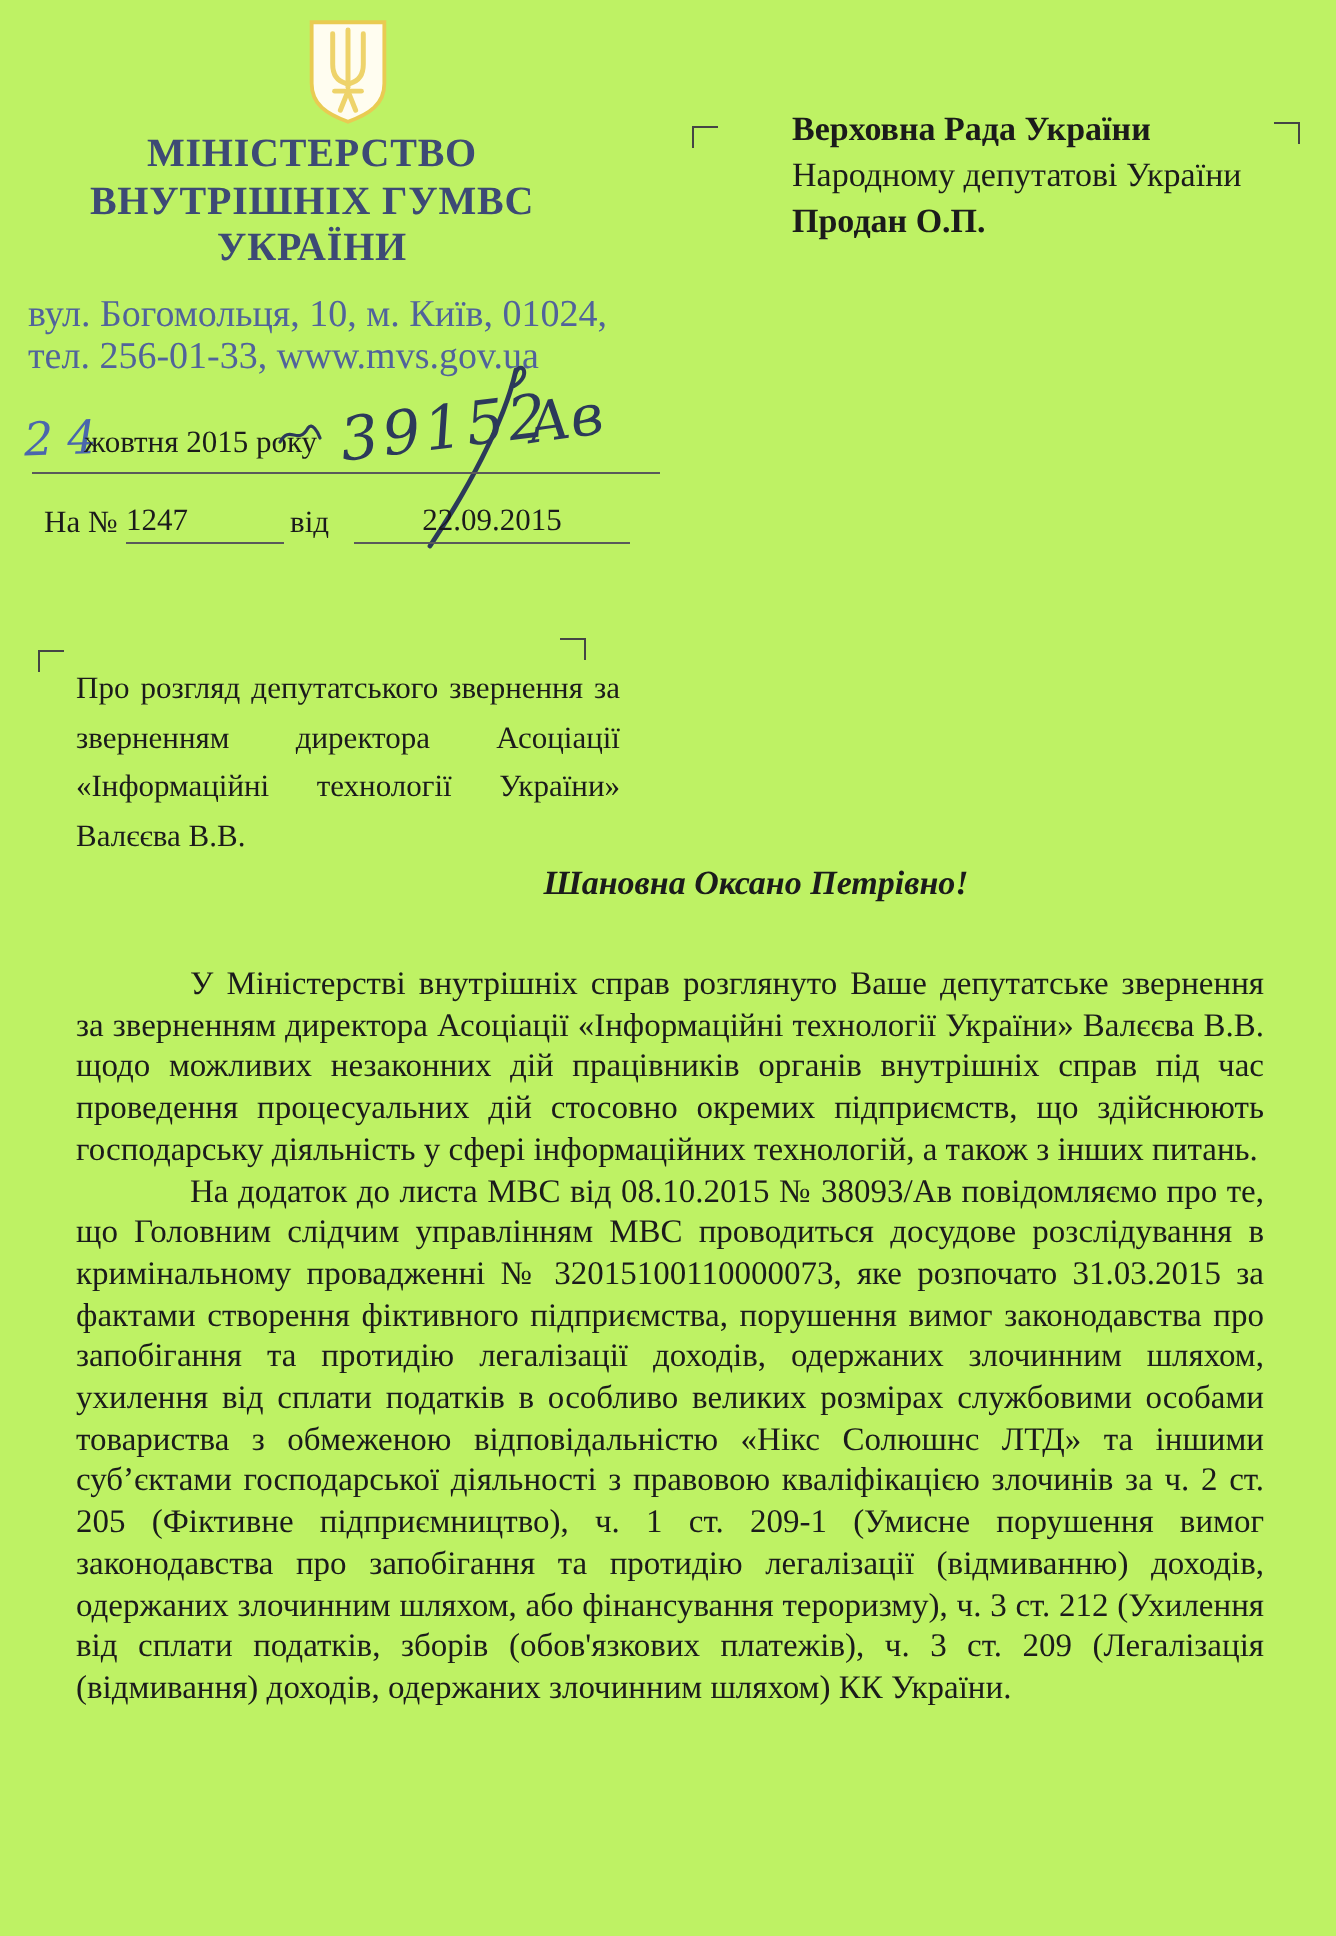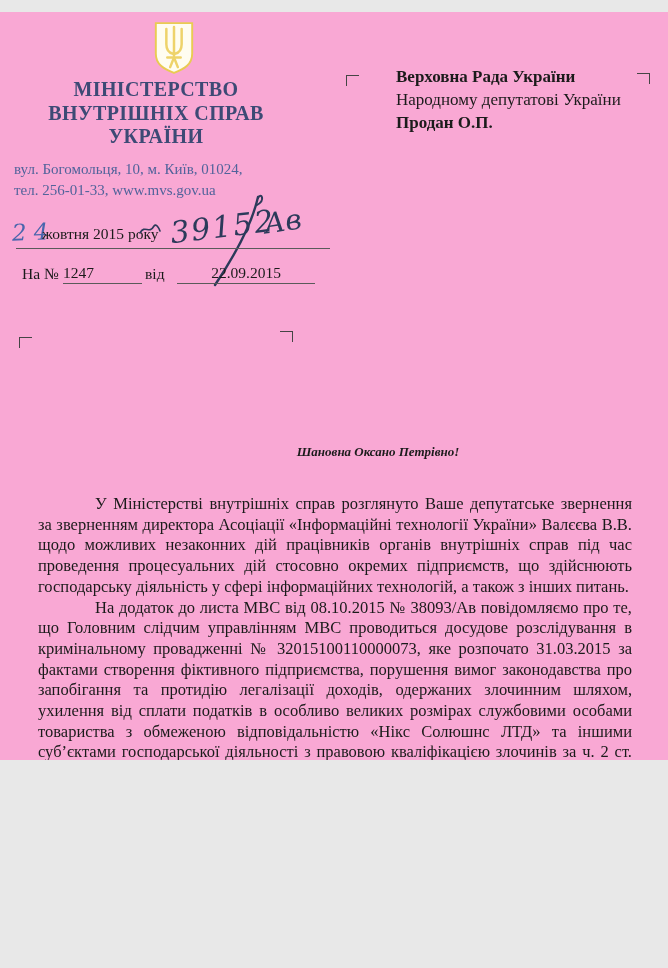--- a/index.html
+++ b/index.html
@@ -1,30 +1,30 @@
 <!DOCTYPE html>
 <html><head>
 <meta charset="utf-8">
 <style>
   html,body { margin:0; padding:0; background:#e8e8e8; }
   .page {
-    position:relative; width:668px; height:748px; margin:12px auto;
-    background:#f9a8d4; overflow:hidden;
+    position:relative; width:668px; height:968px; margin:0 auto;
+    background:#bef264; overflow:hidden;
     font-family:"Liberation Serif", serif; color:#1b1b1b;
   }
   
   .emblem { position:absolute; left:152px; top:9px; width:44px; height:54px; }
   .ministry {
     position:absolute; left:6px; top:66px; width:300px;
     text-align:center; font-weight:bold; font-size:20px; line-height:23.5px;
     color:#3d4a75; letter-spacing:0.4px;
   }
   .address {
     position:absolute; left:14px; top:147px;
-    font-size:15px; line-height:21px; color:#51639b;
+    font-size:19px; line-height:21px; color:#51639b;
   }
   
   .corner { position:absolute; width:12px; height:10px; }
   .corner.cl { border-top:1.5px solid #454545; border-left:1.5px solid #454545; }
   .corner.cr { border-top:1.5px solid #454545; border-right:1.5px solid #454545; }
   
   .recipient { position:absolute; left:396px; top:53px; font-size:17px; line-height:23px; }
   .recipient .b { font-weight:bold; }
   
   .hw { font-family:"DejaVu Serif", serif; font-style:italic; color:#2c3a5a; }
@@ -44,21 +44,21 @@
   .ref-date { position:absolute; left:177px; top:252px; width:138px; text-align:center; font-size:15.5px; }
   
   .subject {
     position:absolute; left:38px; top:333px; width:272px;
     font-size:15.5px; line-height:24.5px; text-align:justify;
   }
   
   .salutation {
     position:absolute; left:38px; top:432px; width:594px; box-sizing:border-box;
     padding-left:86px; text-align:center;
-    font-weight:bold; font-style:italic; font-size:13px;
+    font-weight:bold; font-style:italic; font-size:17px;
   }
   
   .body-text {
     position:absolute; left:38px; top:482px; width:594px;
     font-size:16.5px; line-height:20.7px; text-align:justify;
   }
   .body-text p { margin:0; text-indent:57px; }
 </style>
 </head>
 <body>
@@ -72,21 +72,21 @@
       <path d="M23 6 V36"></path>
       <path d="M31 8 V24 C31 30 28 33 24 34"></path>
       <path d="M16 38 H30"></path>
       <path d="M23 38 L19 48"></path>
       <path d="M23 38 L27 48"></path>
     </g>
   </svg>
 
   <div class="ministry">
     <div>МІНІСТЕРСТВО</div>
-    <div>ВНУТРІШНІХ СПРАВ</div>
+    <div>ВНУТРІШНІХ ГУМВС</div>
     <div>УКРАЇНИ</div>
   </div>
 
   <div class="address">
     <div>вул. Богомольця, 10, м. Київ, 01024,</div>
     <div>тел. 256-01-33, www.mvs.gov.ua</div>
   </div>
 
   <div class="corner cl" style="left:346px;top:63px;"></div>
   <div class="corner cr" style="left:637px;top:61px;"></div>
@@ -113,20 +113,21 @@
   <div class="ref-label">На №</div>
   <div class="ref-number">1247</div>
   <div class="ref-vid">від</div>
   <div class="ref-date">22.09.2015</div>
   <div class="rule u-ref1"></div>
   <div class="rule u-ref2"></div>
 
   <div class="corner cl" style="left:19px;top:325px;"></div>
   <div class="corner cr" style="left:280px;top:319px;"></div>
 
+  <div class="subject">Про розгляд депутатського звернення за зверненням директора Асоціації «Інформаційні технології України» Валєєва В.В.</div>
 
   <div class="salutation">Шановна Оксано Петрівно!</div>
 
   <div class="body-text">
     <p>У Міністерстві внутрішніх справ розглянуто Ваше депутатське звернення за зверненням директора Асоціації «Інформаційні технології України» Валєєва В.В. щодо можливих незаконних дій працівників органів внутрішніх справ під час проведення процесуальних дій стосовно окремих підприємств, що здійснюють господарську діяльність у сфері інформаційних технологій, а також з інших питань.</p>
     <p>На додаток до листа МВС від 08.10.2015 № 38093/Ав повідомляємо про те, що Головним слідчим управлінням МВС проводиться досудове розслідування в кримінальному провадженні № 32015100110000073, яке розпочато 31.03.2015 за фактами створення фіктивного підприємства, порушення вимог законодавства про запобігання та протидію легалізації доходів, одержаних злочинним шляхом, ухилення від сплати податків в особливо великих розмірах службовими особами товариства з обмеженою відповідальністю «Нікс Солюшнс ЛТД» та іншими суб’єктами господарської діяльності з правовою кваліфікацією злочинів за ч. 2 ст. 205 (Фіктивне підприємництво), ч. 1 ст. 209-1 (Умисне порушення вимог законодавства про запобігання та протидію легалізації (відмиванню) доходів, одержаних злочинним шляхом, або фінансування тероризму), ч. 3 ст. 212 (Ухилення від сплати податків, зборів (обов'язкових платежів), ч. 3 ст. 209 (Легалізація (відмивання) доходів, одержаних злочинним шляхом) КК України.</p>
   </div>
 
 </div>
 

